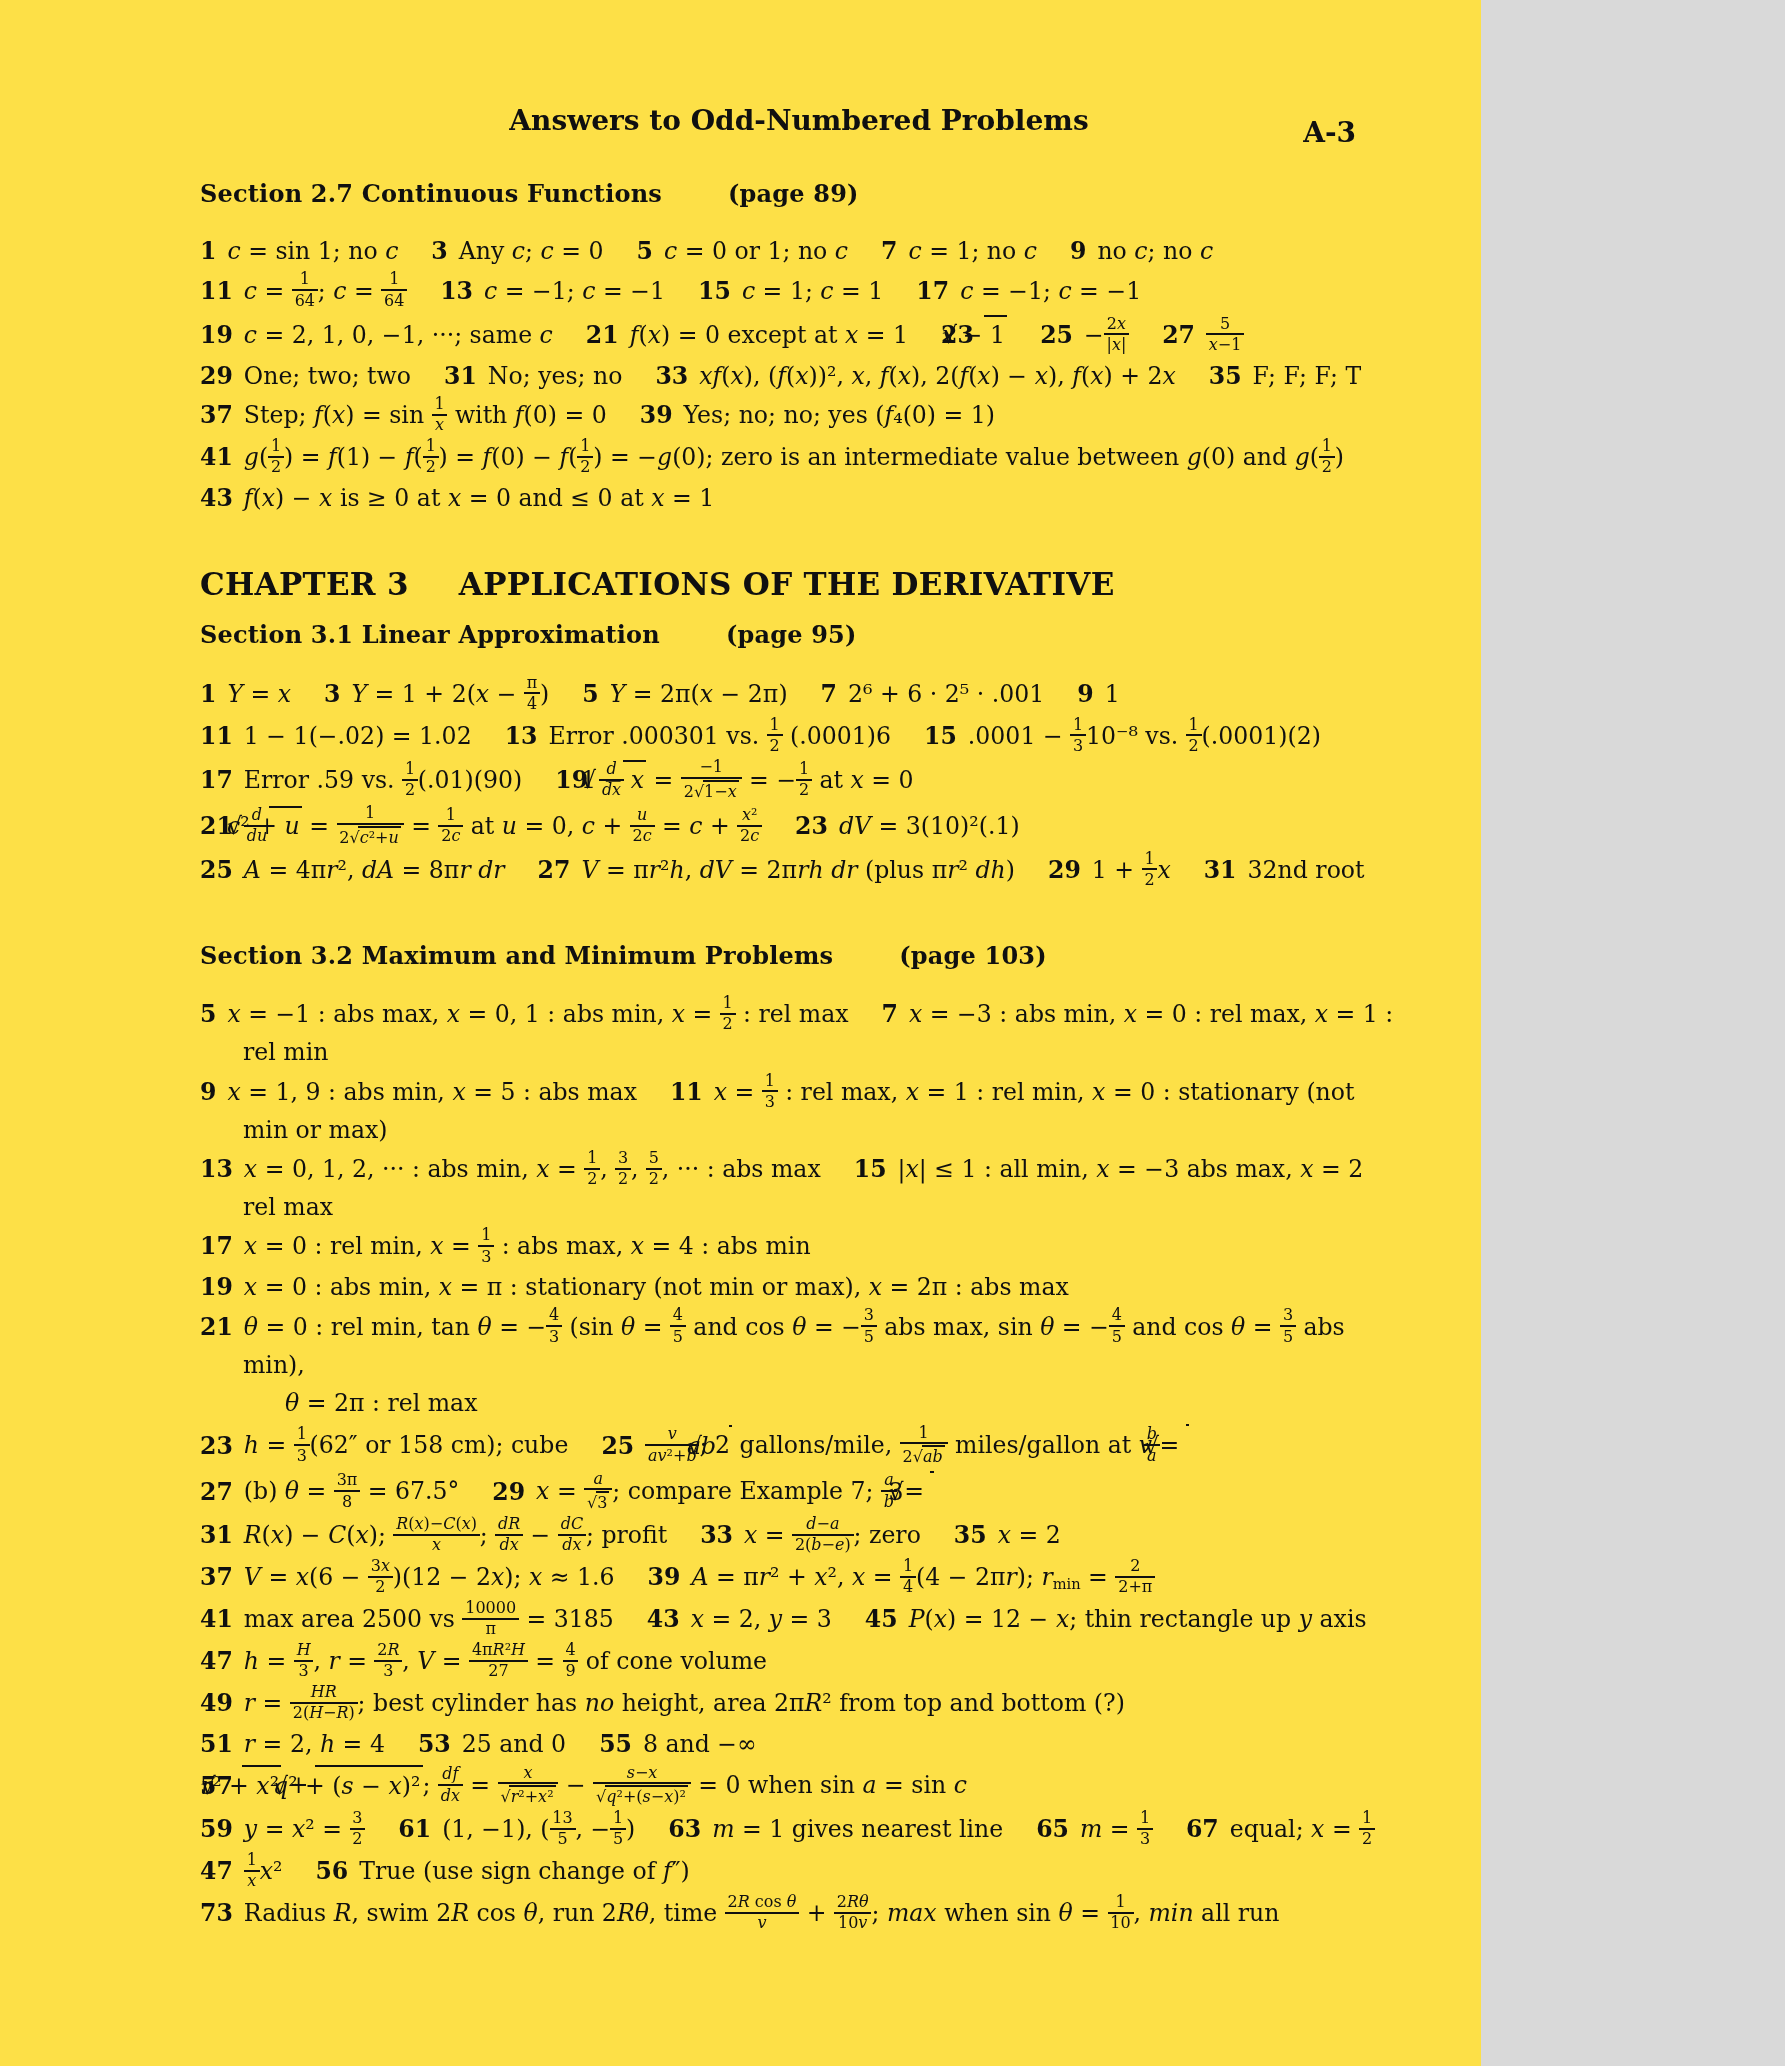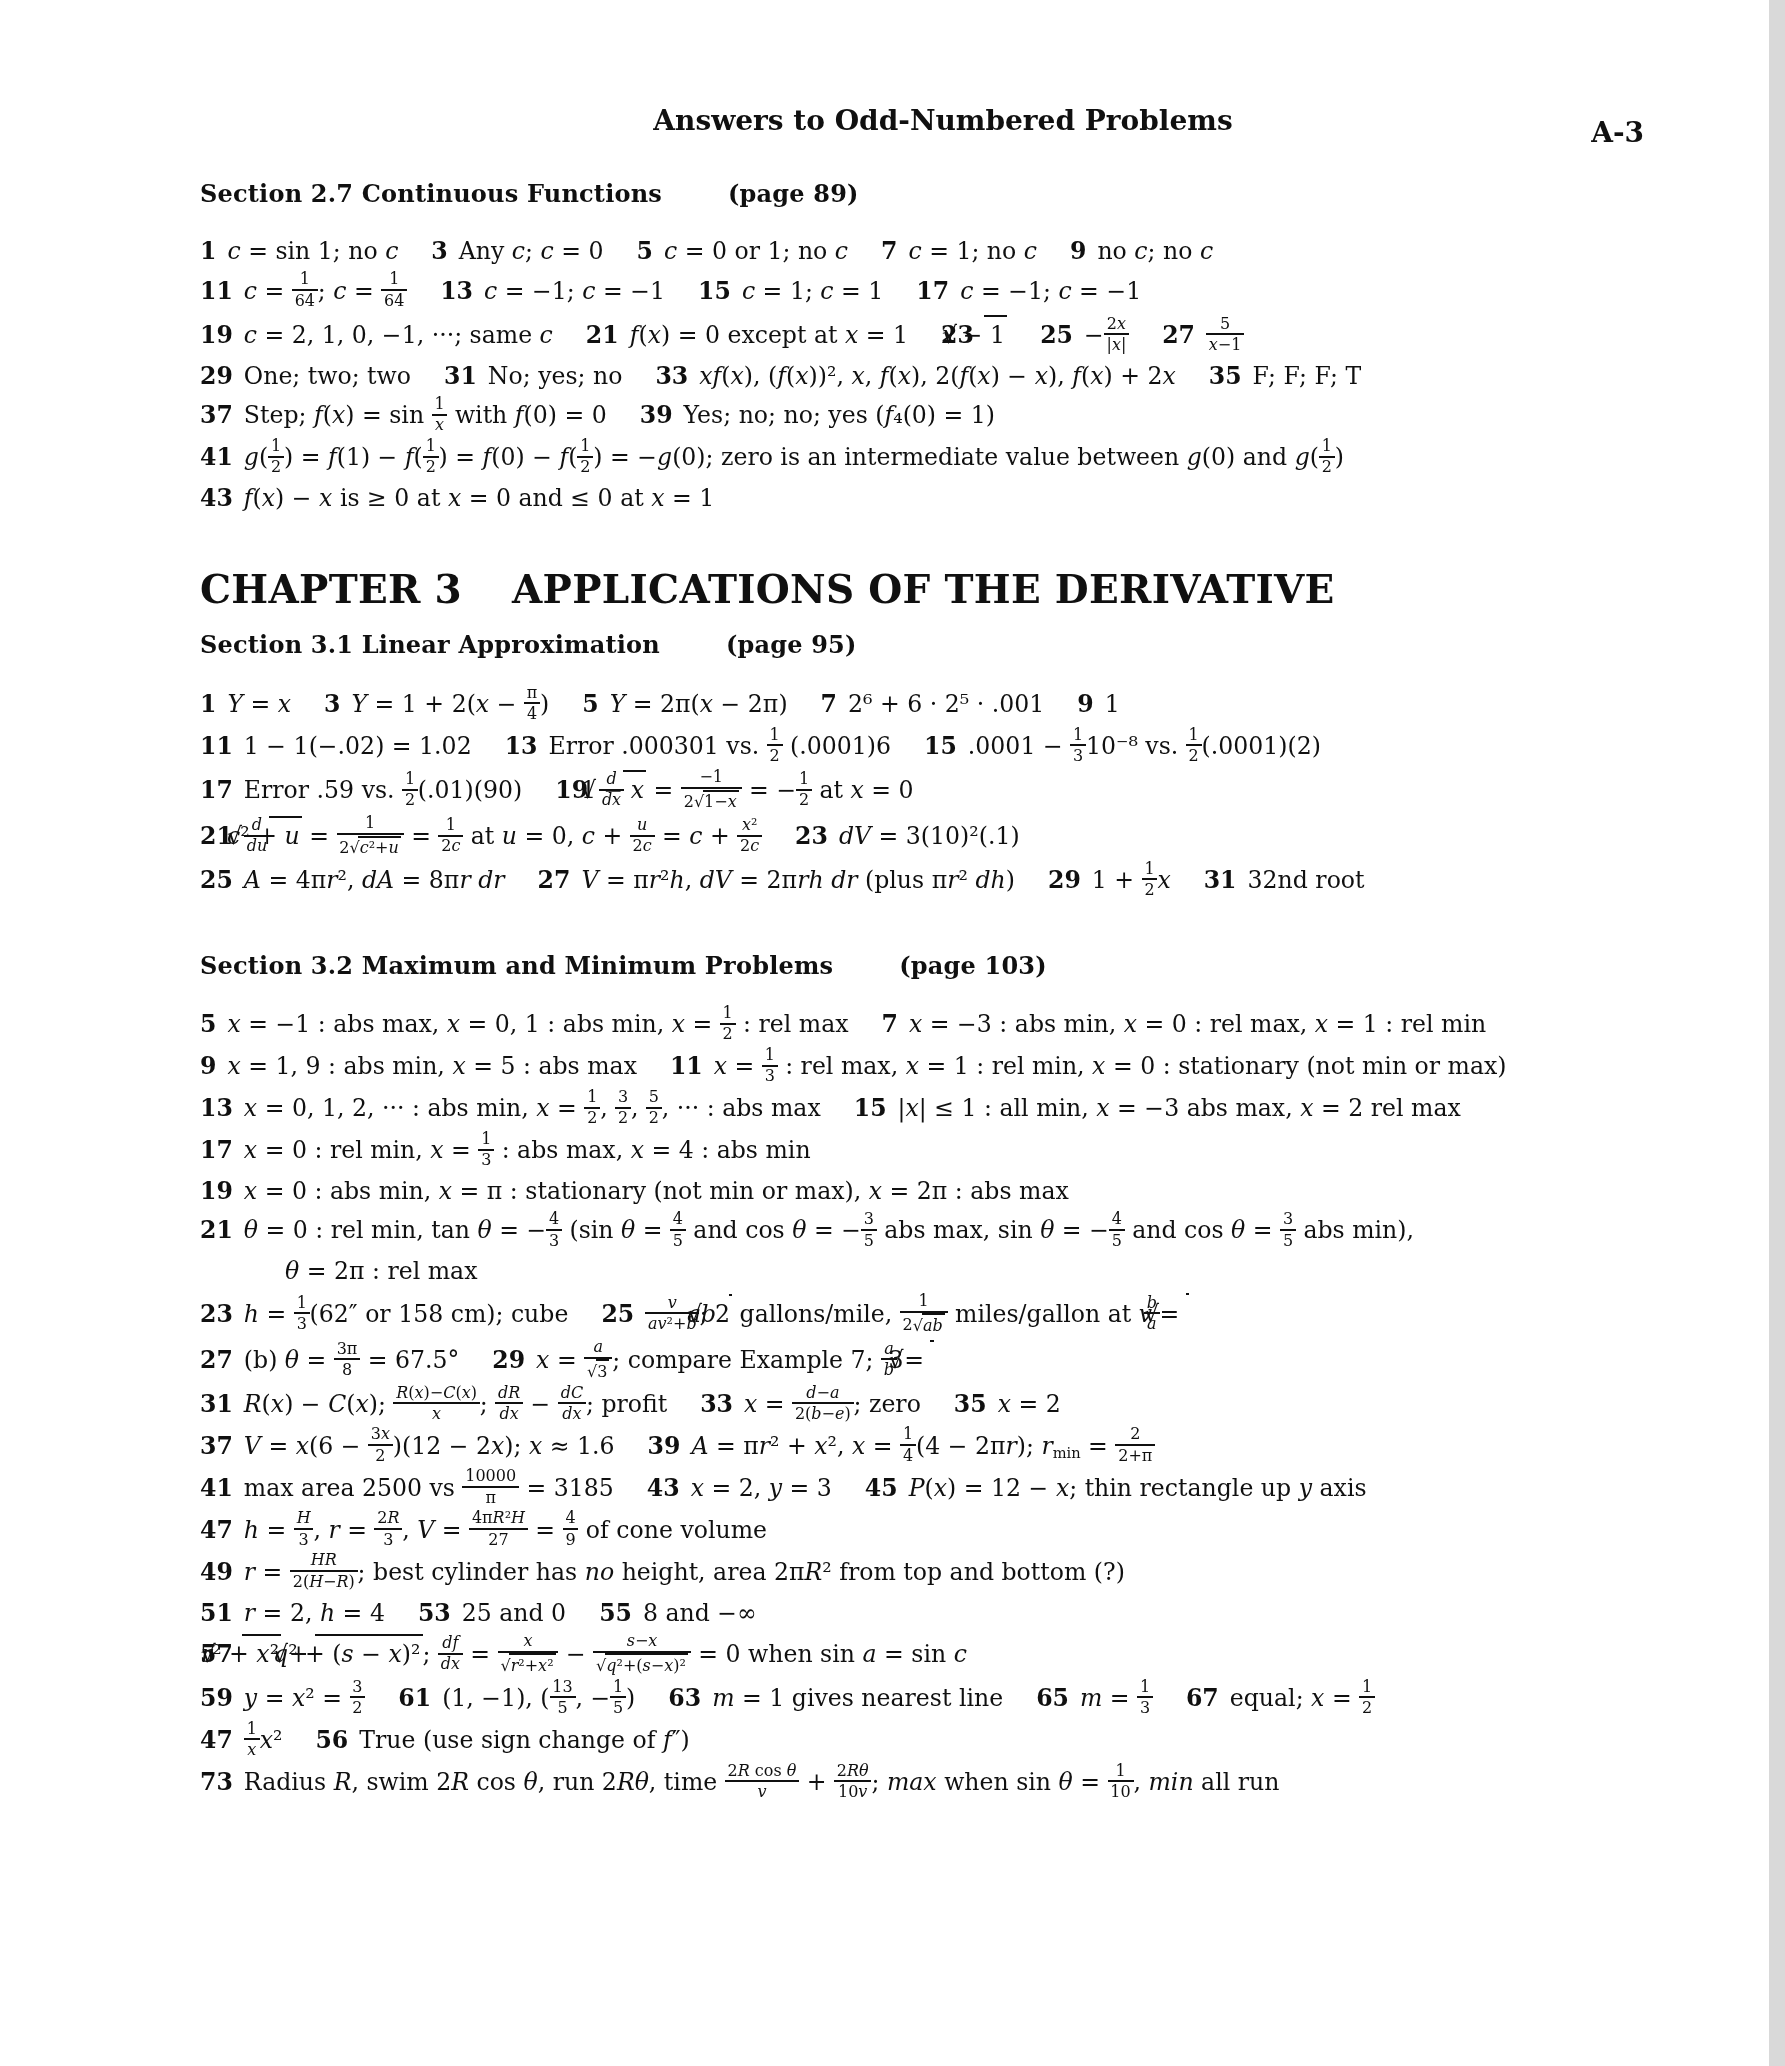--- a/index.html
+++ b/index.html
@@ -1,25 +1,25 @@
 <!DOCTYPE html>
 <html style="font-size:11px"><head>
 <meta charset="utf-8">
 <title>page</title>
 <style>
   html,body{margin:0;padding:0;background:#d9d9d9;}
   .page{
-    width:1769px;height:2066px;box-sizing:border-box;position:relative;overflow:hidden;
-    background:#ffffff;color:#101010;
+    width:1481px;height:2066px;box-sizing:border-box;position:relative;overflow:hidden;
+    background:#fde047;color:#101010;
     font-family:"DejaVu Serif","Liberation Serif",serif;
     padding:104px 83px 21px 200px;
   }
   .pg-header{position:relative;text-align:center;font-size:28px;font-weight:600;margin-bottom:42px;}
   .pg-num{position:absolute;right:42px;top:12px;font-weight:700;}
-  .chapter{font-size:39px;font-weight:700;margin:43px 0 18px;letter-spacing:0.3px;}
+  .chapter{font-size:31px;font-weight:700;margin:43px 0 18px;letter-spacing:0.3px;}
   .chapter .sub{margin-left:50px;}
   h2.sec{font-size:24px;font-weight:700;margin:0 0 26.4px;letter-spacing:0.2px;}
   .sec .pref{margin-left:66px;}
   .blk{margin-bottom:50px;}
   .blk:last-child{margin-bottom:0;margin-top:34px;}
   .line{font-size:23.6px;line-height:1.5;margin:2.8px 0;padding-left:43px;text-indent:-43px;}
   .cont{padding-left:85px;text-indent:0;}
   .pn{font-weight:700;padding-right:3.5px;}
   .it{font-style:italic;}
   .gp{display:inline-block;width:33px;}

